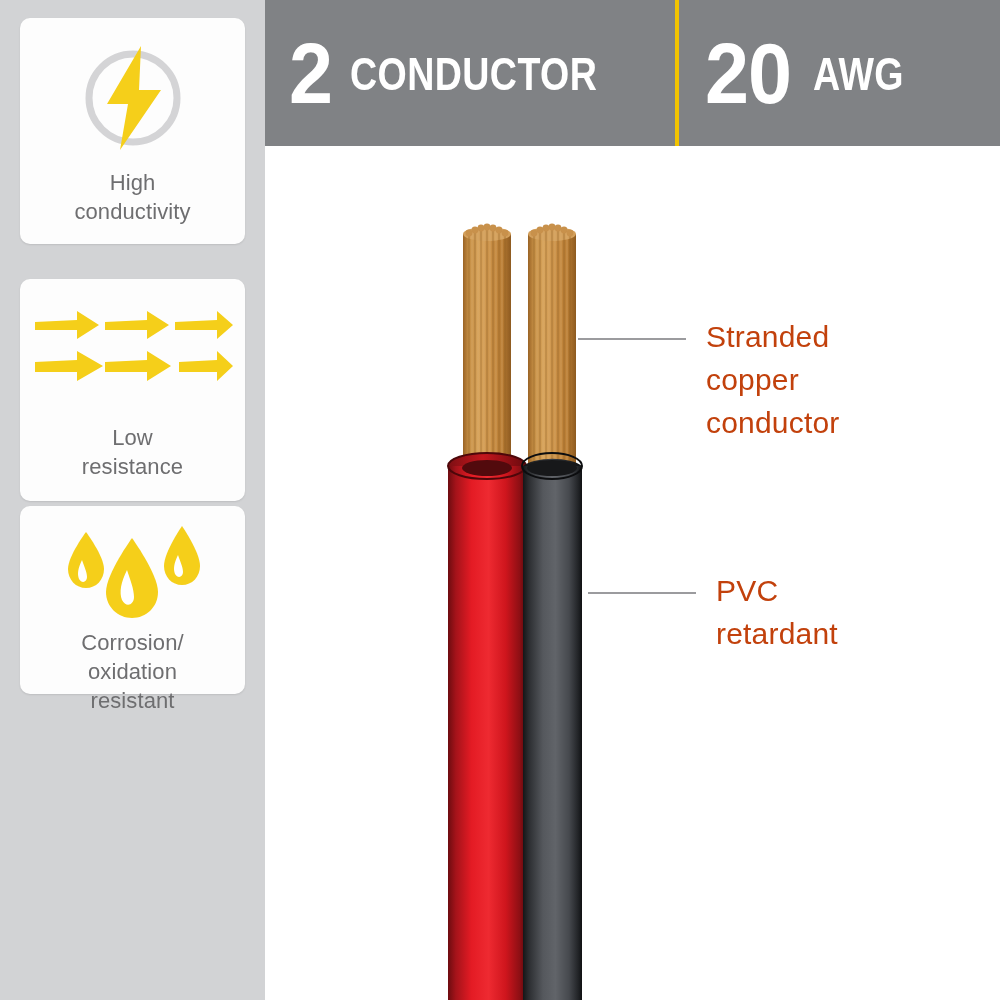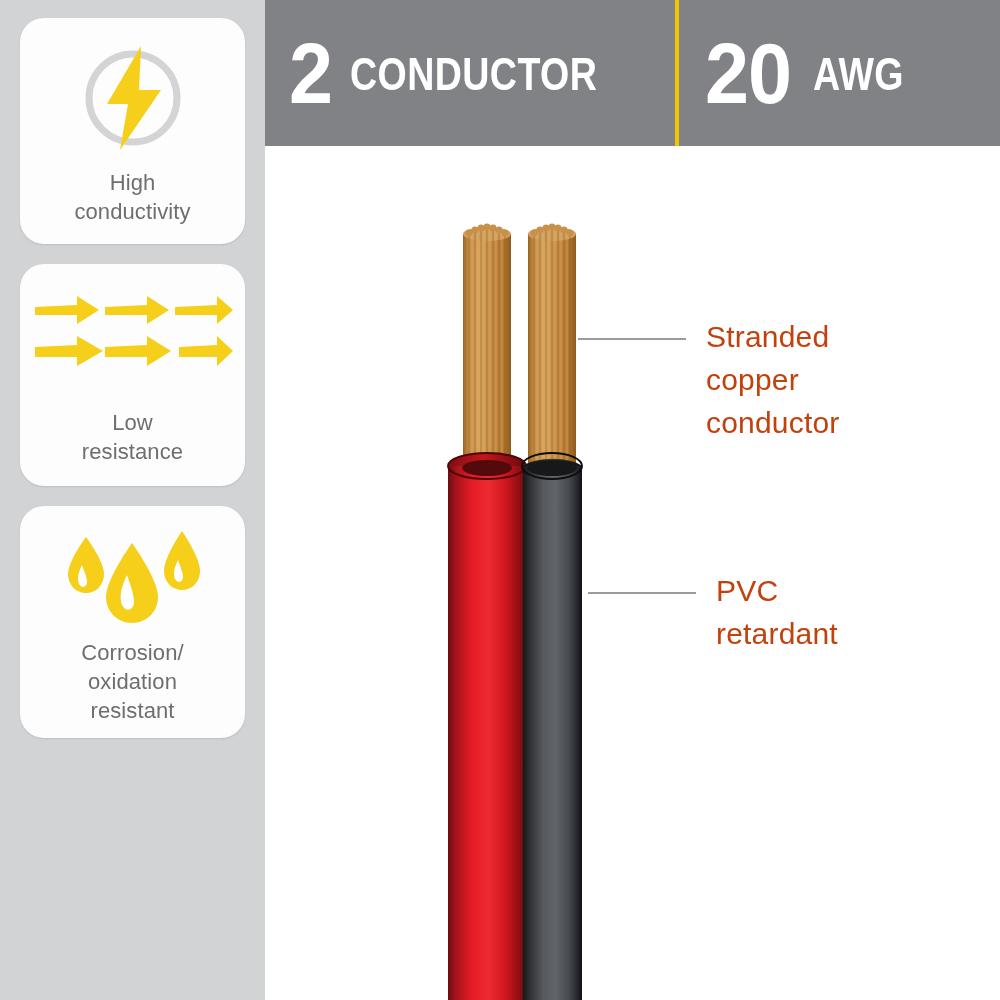--- a/index.html
+++ b/index.html
@@ -13,21 +13,21 @@
   #stage{position:absolute;inset:0;width:1000px;height:1000px;background:#ffffff;}
 
   
   .sidebar{
     position:absolute;left:0;top:0;width:265px;height:1000px;
     background:#d2d3d5;
   }
   .card{
     position:absolute;left:20px;width:225px;
     background:#fdfdfd;
-    border-radius:24px;
+    border-radius:10px;
     box-shadow:0 1px 2px rgba(0,0,0,0.10);
     display:flex;flex-direction:column;
     align-items:center;justify-content:flex-start;
     box-sizing:border-box;
   }
   .card-icon{
     width:100%;
     display:flex;align-items:center;justify-content:center;
   }
   .card-label{
@@ -40,25 +40,25 @@
     letter-spacing:0.1px;
     padding:0 8px;
     box-sizing:border-box;
     white-space:pre-line;
   }
 
   #card1{top:18px;height:226px;}
   #card1 .card-icon{height:132px;padding-top:14px;}
   #card1 .card-label{margin-top:4px;}
 
-  #card2{top:264px;height:222px;}
+  #card2{top:279px;height:222px;}
   #card2 .card-icon{height:132px;padding-top:6px;}
   #card2 .card-label{margin-top:6px;}
 
-  #card3{top:506px;height:232px;}
+  #card3{top:506px;height:188px;}
   #card3 .card-icon{height:110px;padding-top:16px;}
   #card3 .card-label{margin-top:6px;}
 
   #card4{top:758px;height:224px;}
   #card4 .card-icon{height:132px;padding-top:14px;}
   #card4 .card-label{margin-top:4px;}
 
   
   .header{
     position:absolute;left:265px;top:0;width:735px;height:146px;

